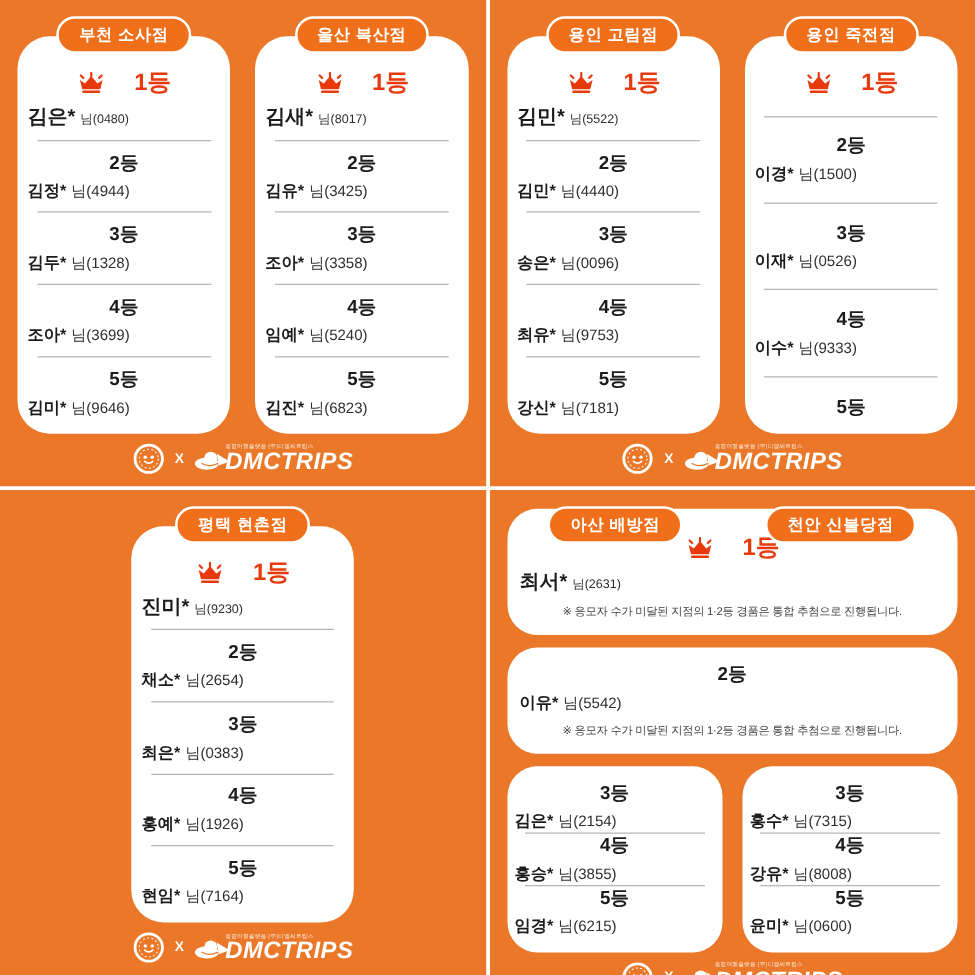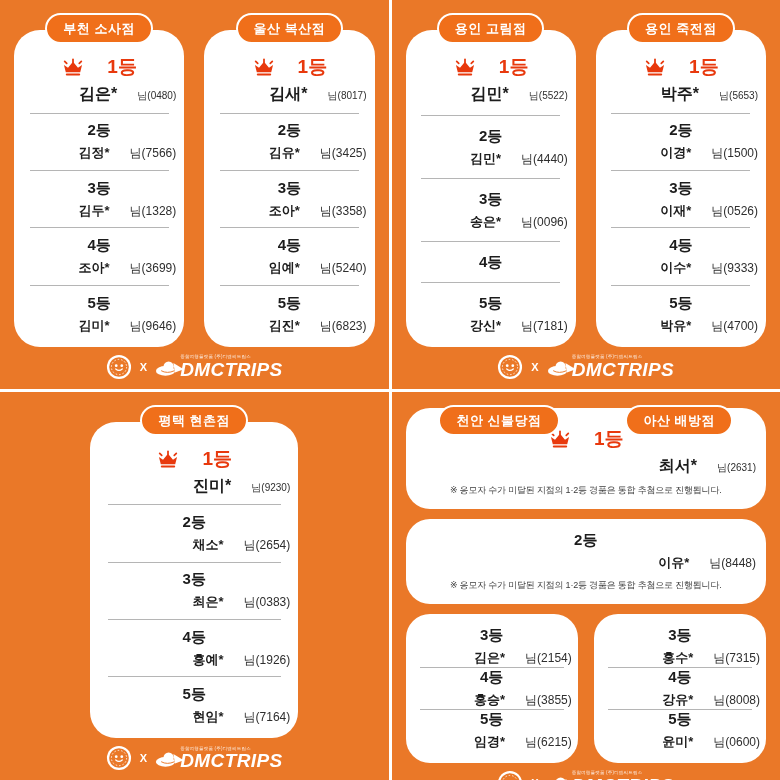--- a/index.html
+++ b/index.html
@@ -12,21 +12,21 @@
   .quad{background:var(--bg-orange);display:flex;flex-direction:column;align-items:center;padding:13px 14px 6px;overflow:hidden;}
   .panels{display:flex;gap:20px;width:100%;justify-content:center;flex:1;}
   .panel{width:172px;display:flex;flex-direction:column;align-items:center;}
   .badge{position:relative;z-index:2;background:var(--badge-orange);border:2.5px solid #fff;border-radius:999px;padding:4px 16px;margin-bottom:-14px;white-space:nowrap;}
   .badge-txt{color:#fff;font-weight:800;font-size:13px;letter-spacing:.5px;}
   .card{width:100%;flex:1;background:#fff;border-radius:26px;padding:24px 8px 12px;display:flex;flex-direction:column;justify-content:space-between;}
   .sec{text-align:center;}
   .r1title{display:flex;align-items:center;justify-content:center;gap:22px;color:var(--accent-red);}
   .crown{width:24px;height:18px;color:var(--accent-red);}
   .r1label{font-size:19px;font-weight:800;}
-  .wline{display:flex;justify-content:flex-end;align-items:baseline;gap:20px;margin-top:4px;}
+  .wline{display:flex;justify-content:flex-start;align-items:baseline;gap:4px;margin-top:4px;}
   .nm{font-weight:800;font-size:13px;color:var(--text-dark);}
   .tl{font-weight:500;font-size:12px;color:#2e2e2e;}
   .wline.lg .nm{font-size:16px;}
   .wline.lg .tl{font-size:10px;}
   .rlabel{font-size:15px;font-weight:800;color:var(--text-dark);}
   .div{height:1px;background:var(--divider-gray);width:90%;margin:0 auto;}
   .footer{height:32px;display:flex;align-items:center;justify-content:center;gap:8px;margin-top:4px;flex:none;}
   .seal{width:26px;height:26px;}
   .xsep{color:#fff;font-weight:700;font-size:11px;}
   .dmc{display:flex;align-items:flex-end;}
@@ -91,21 +91,21 @@
             <div class="wline lg">
               <span class="nm">김은*</span>
               <span class="tl">님(0480)</span>
             </div>
           </div>
           <div class="div"></div>
           <div class="sec">
             <div class="rlabel">2등</div>
             <div class="wline">
               <span class="nm">김정*</span>
-              <span class="tl">님(7566)</span>
+              <span class="tl">님(4944)</span>
             </div>
           </div>
           <div class="div"></div>
           <div class="sec">
             <div class="rlabel">3등</div>
             <div class="wline">
               <span class="nm">김두*</span>
               <span class="tl">님(1328)</span>
             </div>
           </div>
@@ -230,20 +230,24 @@
           <div class="sec">
             <div class="rlabel">3등</div>
             <div class="wline">
               <span class="nm">송은*</span>
               <span class="tl">님(0096)</span>
             </div>
           </div>
           <div class="div"></div>
           <div class="sec">
             <div class="rlabel">4등</div>
+            <div class="wline">
+              <span class="nm">최유*</span>
+              <span class="tl">님(9753)</span>
+            </div>
           </div>
           <div class="div"></div>
           <div class="sec">
             <div class="rlabel">5등</div>
             <div class="wline">
               <span class="nm">강신*</span>
               <span class="tl">님(7181)</span>
             </div>
           </div>
         </div>
@@ -254,24 +258,20 @@
           <span class="badge-txt">용인 죽전점</span>
         </div>
         <div class="card">
           <div class="sec">
             <div class="r1title">
               <svg class="crown" viewBox="0 0 26 19">
                   <use href="#crown-shape"></use>
                 </svg>
               <span class="r1label">1등</span>
             </div>
-            <div class="wline lg">
-              <span class="nm">박주*</span>
-              <span class="tl">님(5653)</span>
-            </div>
           </div>
           <div class="div"></div>
           <div class="sec">
             <div class="rlabel">2등</div>
             <div class="wline">
               <span class="nm">이경*</span>
               <span class="tl">님(1500)</span>
             </div>
           </div>
           <div class="div"></div>
@@ -286,24 +286,20 @@
           <div class="sec">
             <div class="rlabel">4등</div>
             <div class="wline">
               <span class="nm">이수*</span>
               <span class="tl">님(9333)</span>
             </div>
           </div>
           <div class="div"></div>
           <div class="sec">
             <div class="rlabel">5등</div>
-            <div class="wline">
-              <span class="nm">박유*</span>
-              <span class="tl">님(4700)</span>
-            </div>
           </div>
         </div>
       </section>
     </div>
 
     <div class="footer">
       <svg class="seal" viewBox="0 0 28 28">
           <use href="#seal-shape"></use>
         </svg>
       <span class="xsep">X</span>
@@ -314,21 +310,21 @@
         <div>
           <div class="dmc-sub">종합여행플랫폼 (주)디엠씨트립스</div>
           <div class="dmc-brand">DMCTRIPS</div>
         </div>
       </div>
     </div>
   </div>
 
   <div class="quad">
     <div class="panels">
-      <section class="panel" style="width:208px;">
+      <section class="panel" style="width:178px;">
         <div class="badge">
           <span class="badge-txt">평택 현촌점</span>
         </div>
         <div class="card">
           <div class="sec">
             <div class="r1title">
               <svg class="crown" viewBox="0 0 26 19">
                   <use href="#crown-shape"></use>
                 </svg>
               <span class="r1label">1등</span>
@@ -387,24 +383,24 @@
           <div class="dmc-sub">종합여행플랫폼 (주)디엠씨트립스</div>
           <div class="dmc-brand">DMCTRIPS</div>
         </div>
       </div>
     </div>
   </div>
 
   <div class="quad">
     <div class="q4-badges">
       <div class="badge">
+        <span class="badge-txt">아산 배방점</span>
+      </div>
+      <div class="badge">
         <span class="badge-txt">천안 신불당점</span>
-      </div>
-      <div class="badge">
-        <span class="badge-txt">아산 배방점</span>
       </div>
     </div>
 
     <div class="q4-cardA">
       <div class="r1title">
         <svg class="crown" viewBox="0 0 26 19">
             <use href="#crown-shape"></use>
           </svg>
         <span class="r1label">1등</span>
       </div>
@@ -412,21 +408,21 @@
         <span class="nm">최서*</span>
         <span class="tl">님(2631)</span>
       </div>
       <div class="note">※ 응모자 수가 미달된 지점의 1·2등 경품은 통합 추첨으로 진행됩니다.</div>
     </div>
 
     <div class="q4-cardB">
       <div class="rlabel">2등</div>
       <div class="wline">
         <span class="nm">이유*</span>
-        <span class="tl">님(8448)</span>
+        <span class="tl">님(5542)</span>
       </div>
       <div class="note">※ 응모자 수가 미달된 지점의 1·2등 경품은 통합 추첨으로 진행됩니다.</div>
     </div>
 
     <div class="q4-row">
       <div class="q4-sm">
         <div class="sec">
           <div class="rlabel">3등</div>
           <div class="wline">
             <span class="nm">김은*</span>

